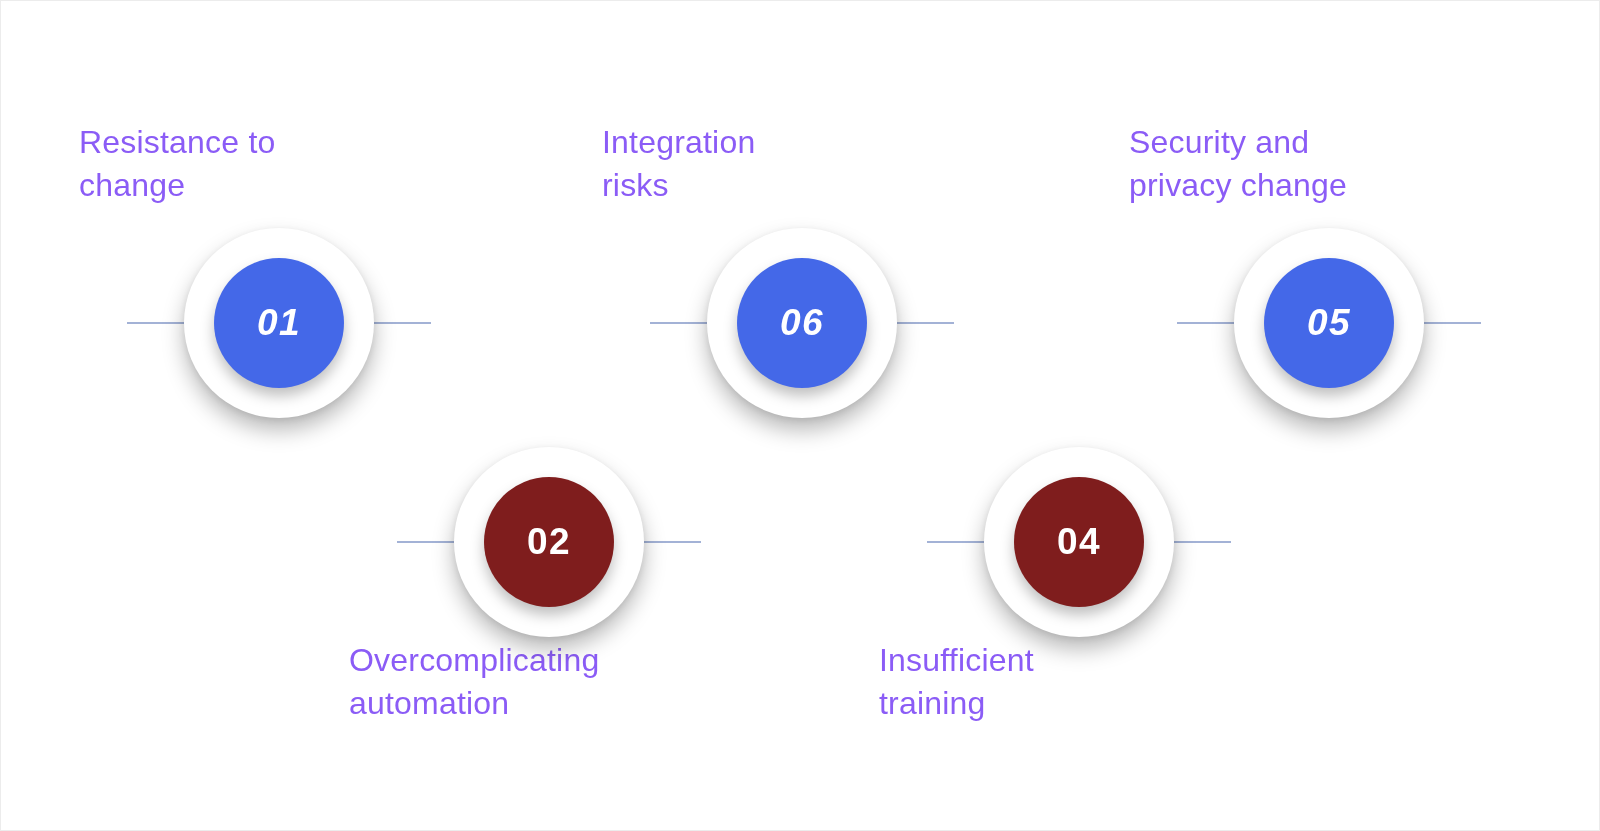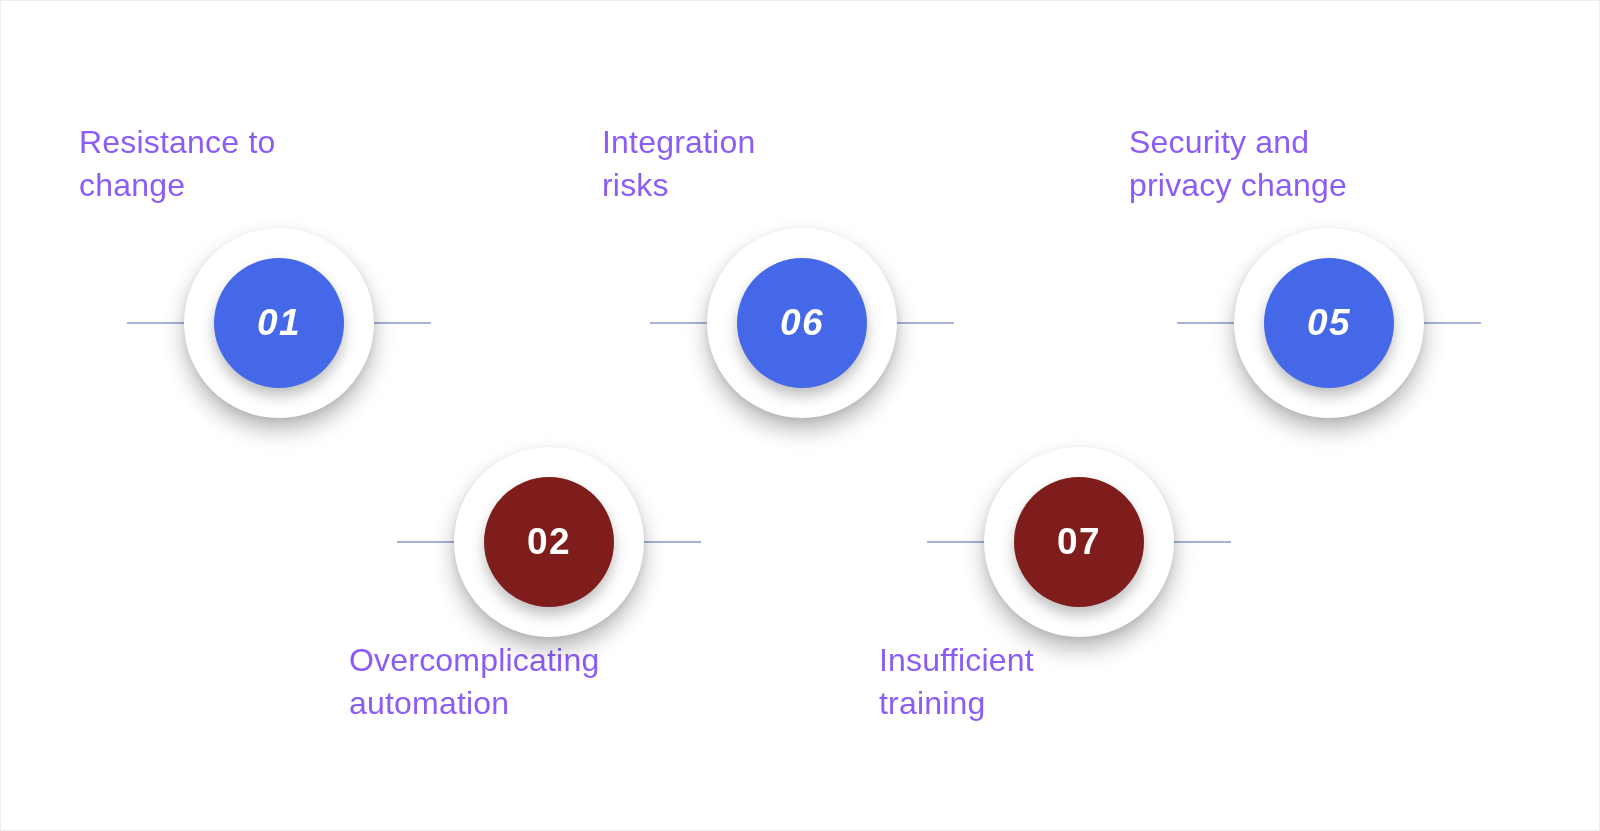--- a/index.html
+++ b/index.html
@@ -121,21 +121,21 @@
     </div>
   </div>
 
   <div class="node bottom accent-red" id="node-4">
     <div class="node-label">Insufficient
 training</div>
     <div class="connector left"></div>
     <div class="connector right"></div>
     <div class="ring">
       <div class="circle">
-        <span class="circle-number">07</span>
+        <span class="circle-number">04</span>
       </div>
     </div>
   </div>
 
   <div class="node top accent-blue" id="node-5">
     <div class="node-label">Security and
 privacy change</div>
     <div class="connector left"></div>
     <div class="connector right"></div>
     <div class="ring">

